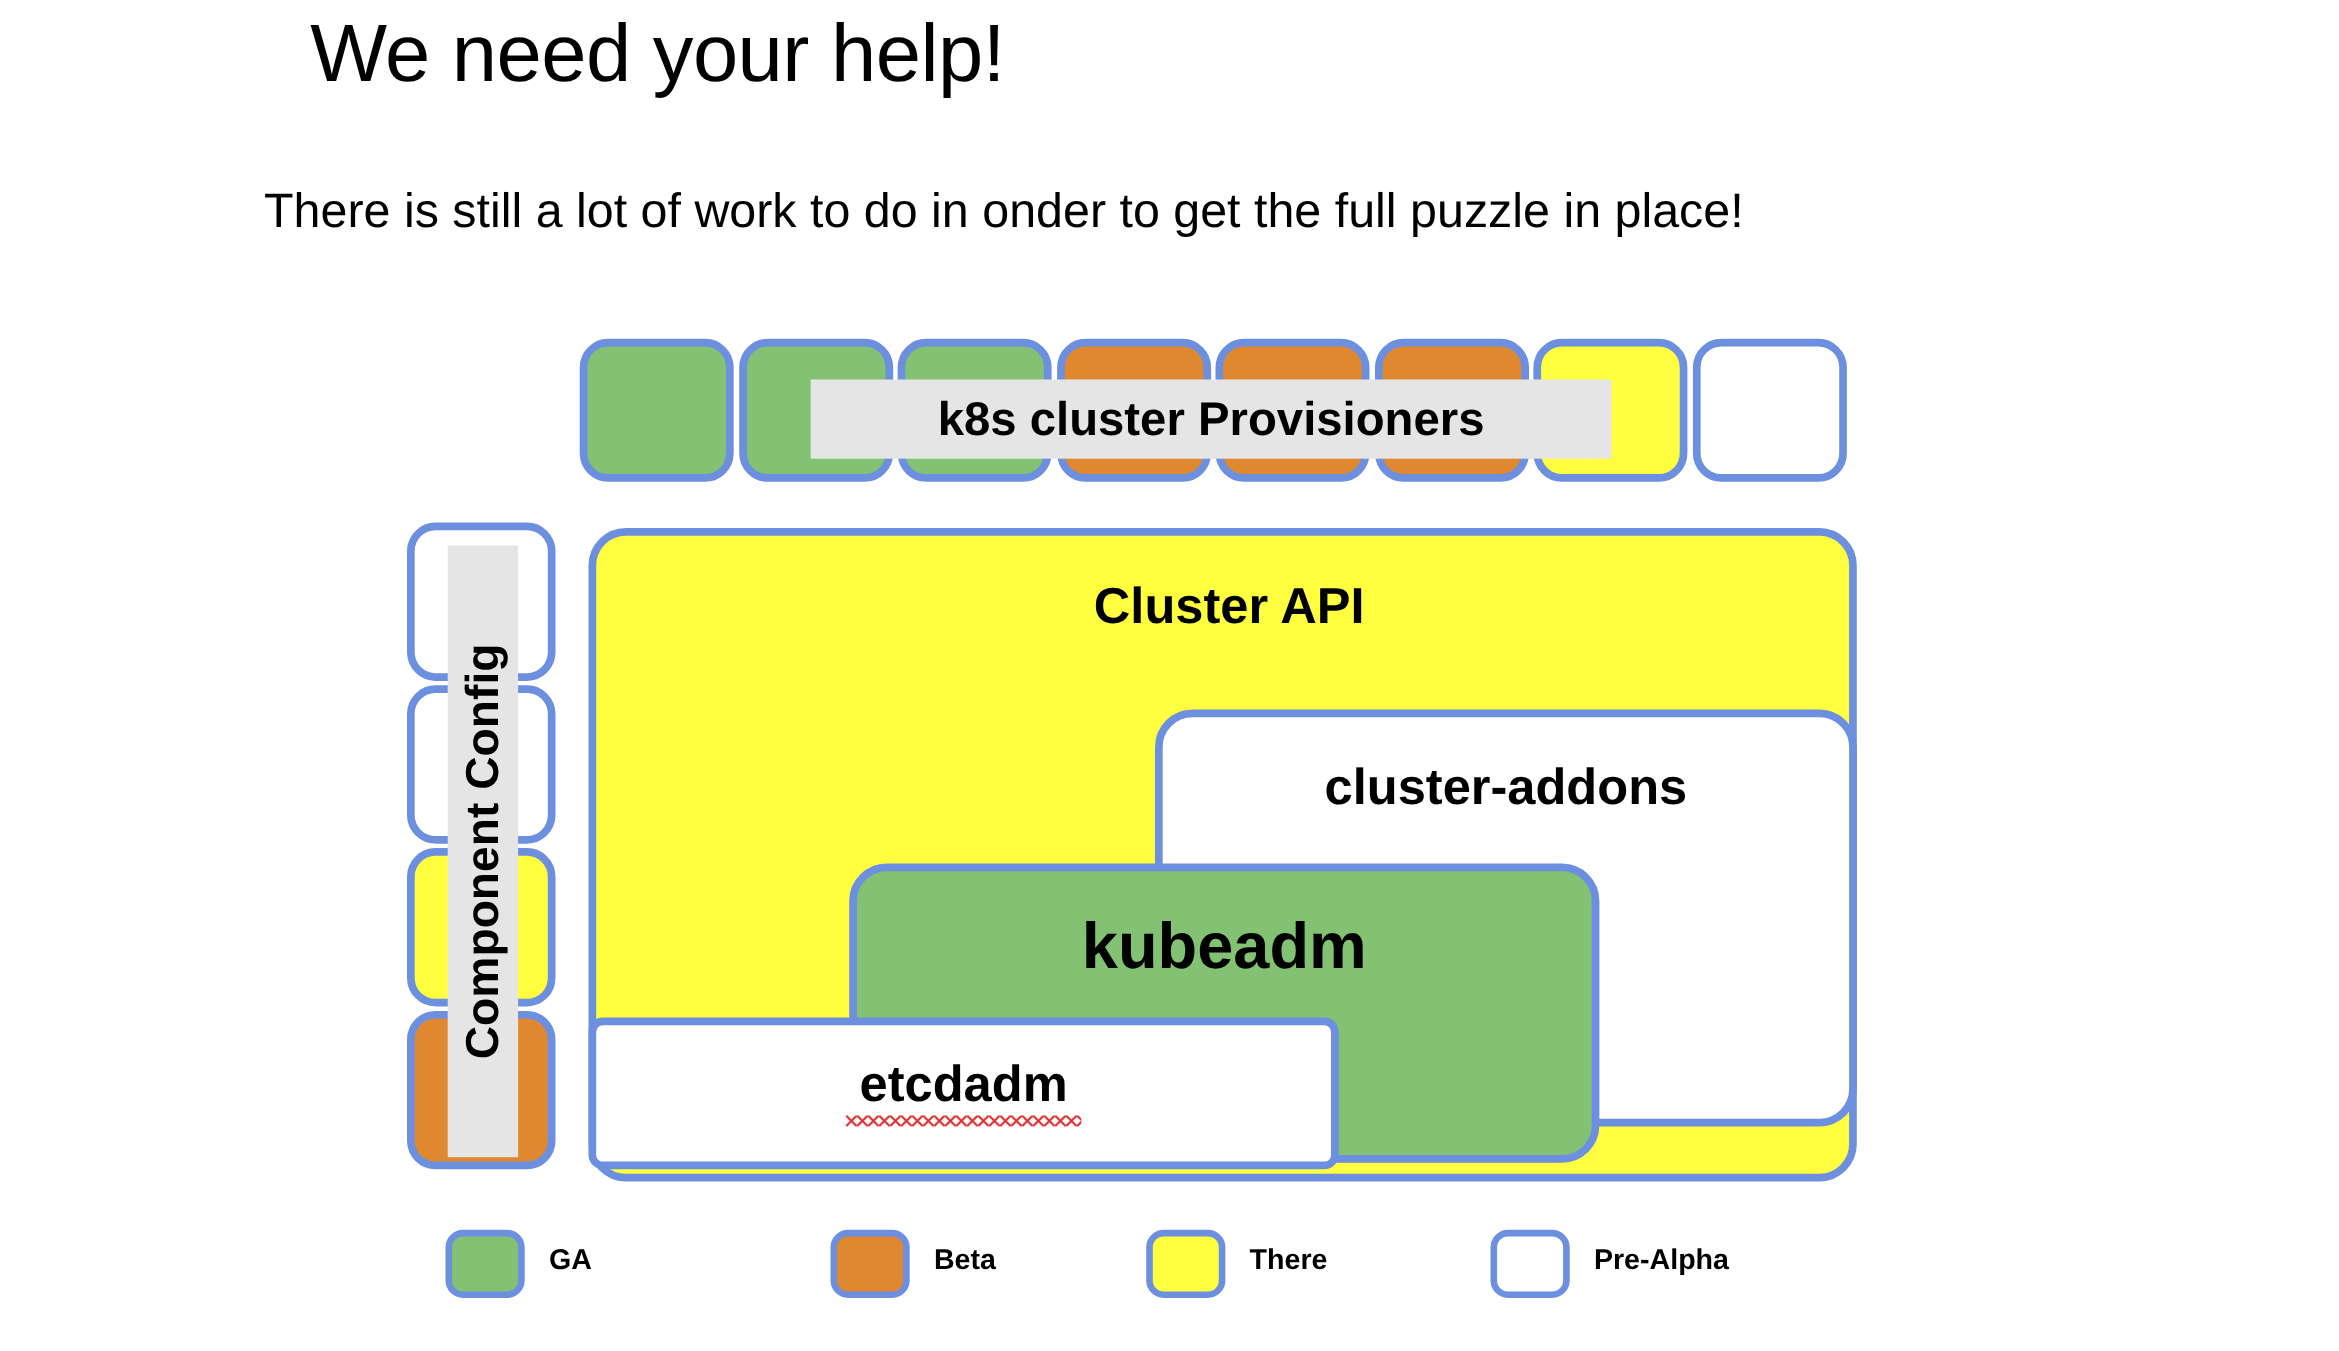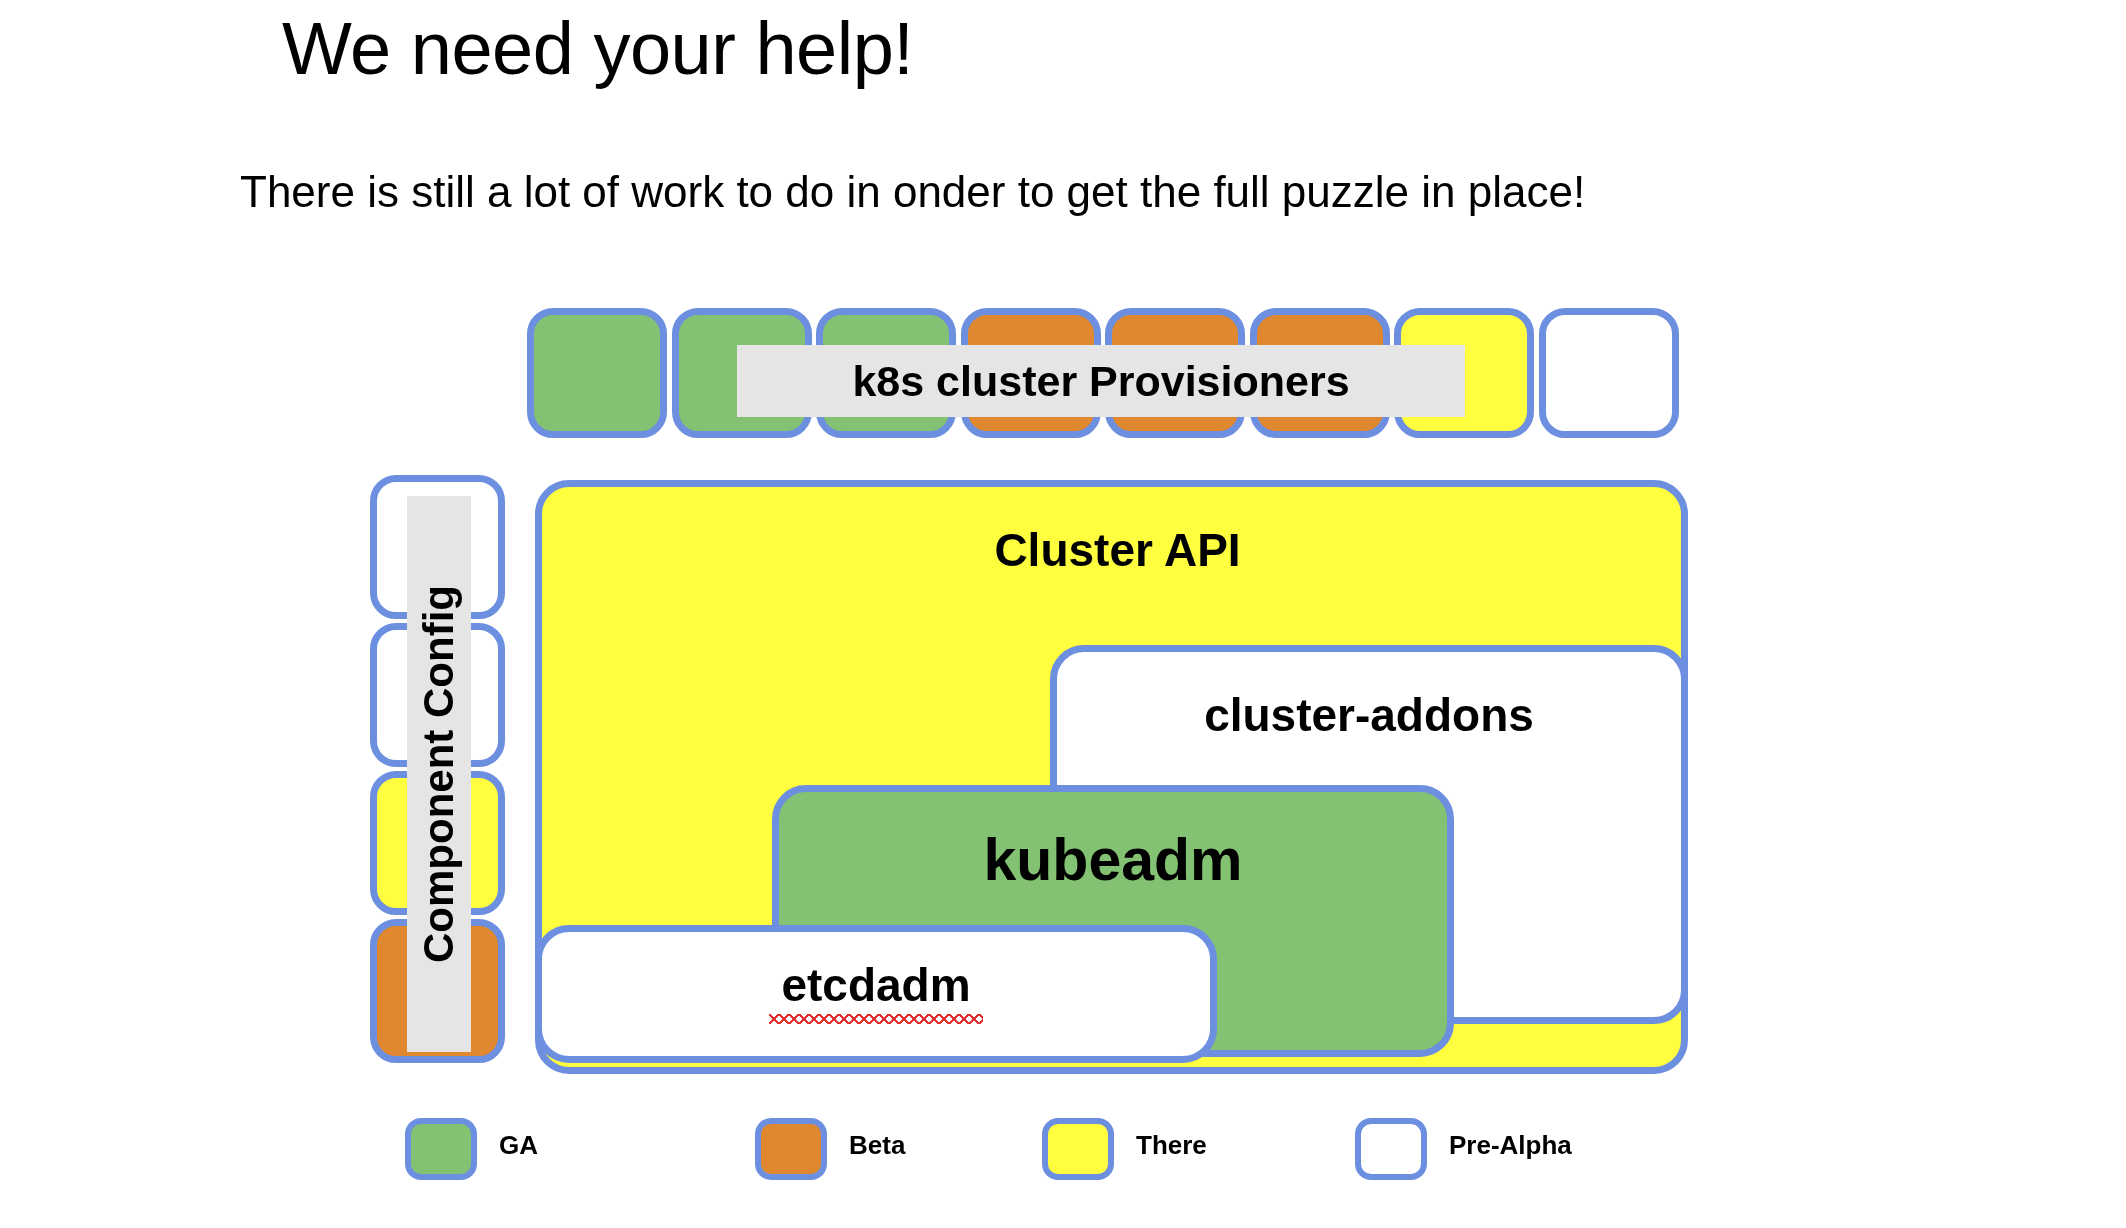--- a/index.html
+++ b/index.html
@@ -168,21 +168,21 @@
   </div>
 
   <div class="pz pz-lg" id="box-cluster-addons" style="left: 1050px; top: 645px; width: 638px; height: 379px; --fill: #ffffff; z-index: 4;" title="Pre-Alpha">
     <span class="caption" style="top:36px; font-size:46px;">cluster-addons</span>
   </div>
 
   <div class="pz pz-lg" id="box-kubeadm" style="left: 772px; top: 785px; width: 682px; height: 272px; --fill: #82c272; z-index: 5;" title="GA">
     <span class="caption" style="top:34px; font-size:59px;">kubeadm</span>
   </div>
 
-  <div class="pz pz-lg" id="box-etcdadm" style="left: 535px; top: 925px; width: 682px; height: 138px; --fill: #ffffff; z-index: 6;" title="Pre-Alpha">
+  <div class="pz pz-lg" id="box-etcdadm" style="left: 535px; top: 925px; width: 682px; height: 138px; --fill: #ffffff; z-index: 6; border-radius: 13px;" title="Pre-Alpha">
     <span class="caption" style="top:26px; font-size:46px;">
       <span>etcdadm</span>
       <span class="squiggle" id="etcdadm-squiggle" style="width:214px;"></span>
     </span>
   </div>
 
 </div>
 
 <div id="legend">
     <div class="legend-item" style="left: 405px;">

